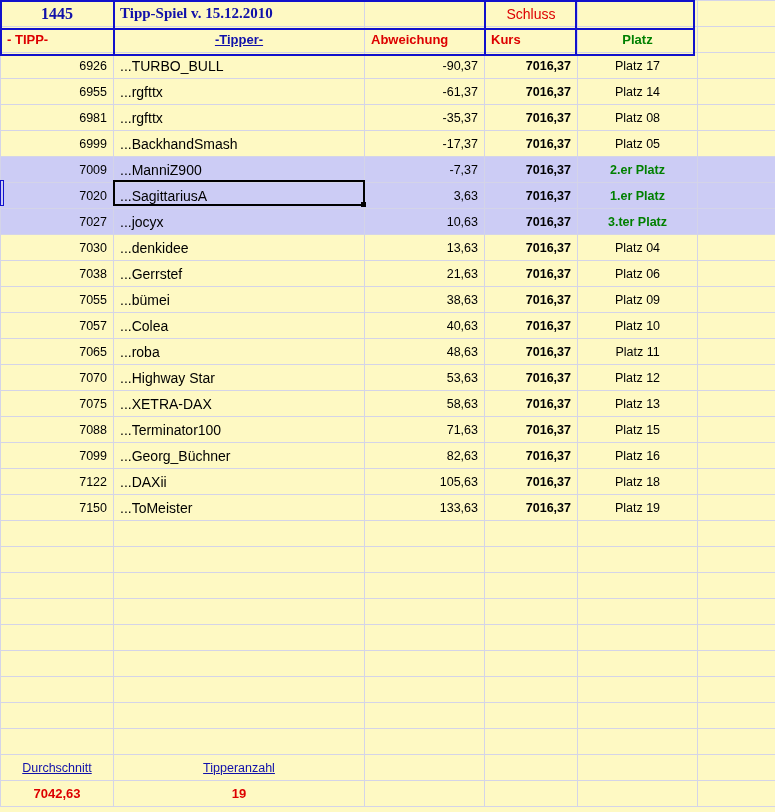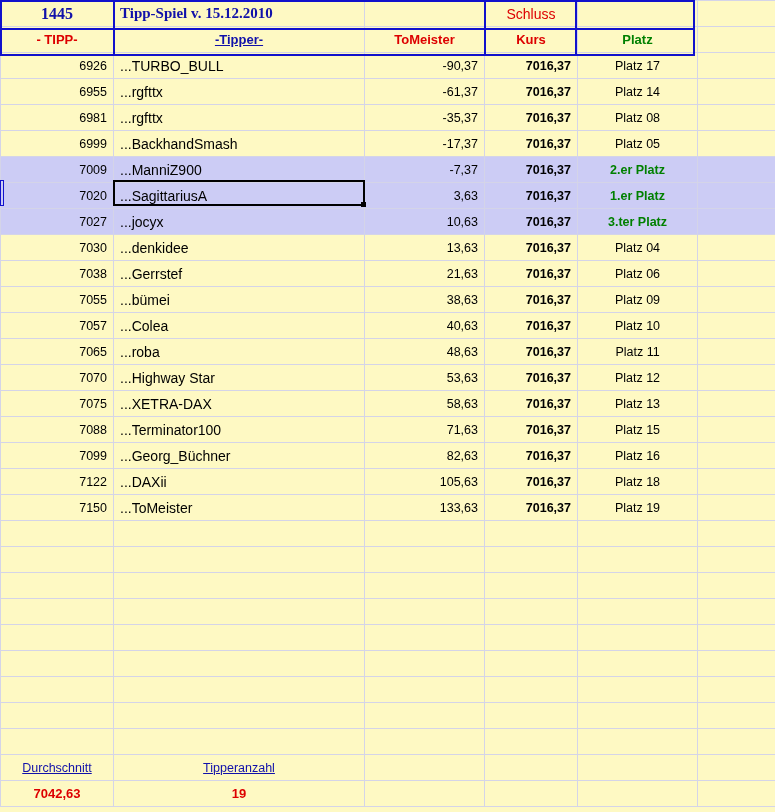--- a/index.html
+++ b/index.html
@@ -69,21 +69,20 @@
     color: #1111aa;
     font-weight: bold;
     font-size: 13px;
     text-align: center;
     text-decoration: underline;
   }
   .hdr-sub-red {
     color: #dd0000;
     font-weight: bold;
     font-size: 13px;
-    text-align: center;
   }
   .hdr-sub-green {
     color: #008000;
     font-weight: bold;
     font-size: 13px;
     text-align: center;
   }
 
   
   .hdr-frame {
@@ -208,21 +207,21 @@
         <td class="hdr-num">1445</td>
         <td class="hdr-title">Tipp-Spiel v. 15.12.2010</td>
         <td></td>
         <td class="hdr-red">Schluss</td>
         <td></td>
         <td></td>
       </tr>
       <tr class="hdr-row">
         <td class="hdr-sub-red">- TIPP-</td>
         <td class="hdr-sub-blue">-Tipper-</td>
-        <td class="hdr-sub-red">ToMeister</td>
+        <td class="hdr-sub-red">Abweichung</td>
         <td class="hdr-sub-red">Kurs</td>
         <td class="hdr-sub-green">Platz</td>
         <td></td>
       </tr>
     </tbody>
     <tbody id="data-body">
         <tr>
           <td class="d-tipp">6926</td>
           <td class="d-name">...TURBO_BULL</td>
           <td class="d-abw">-90,37</td>

